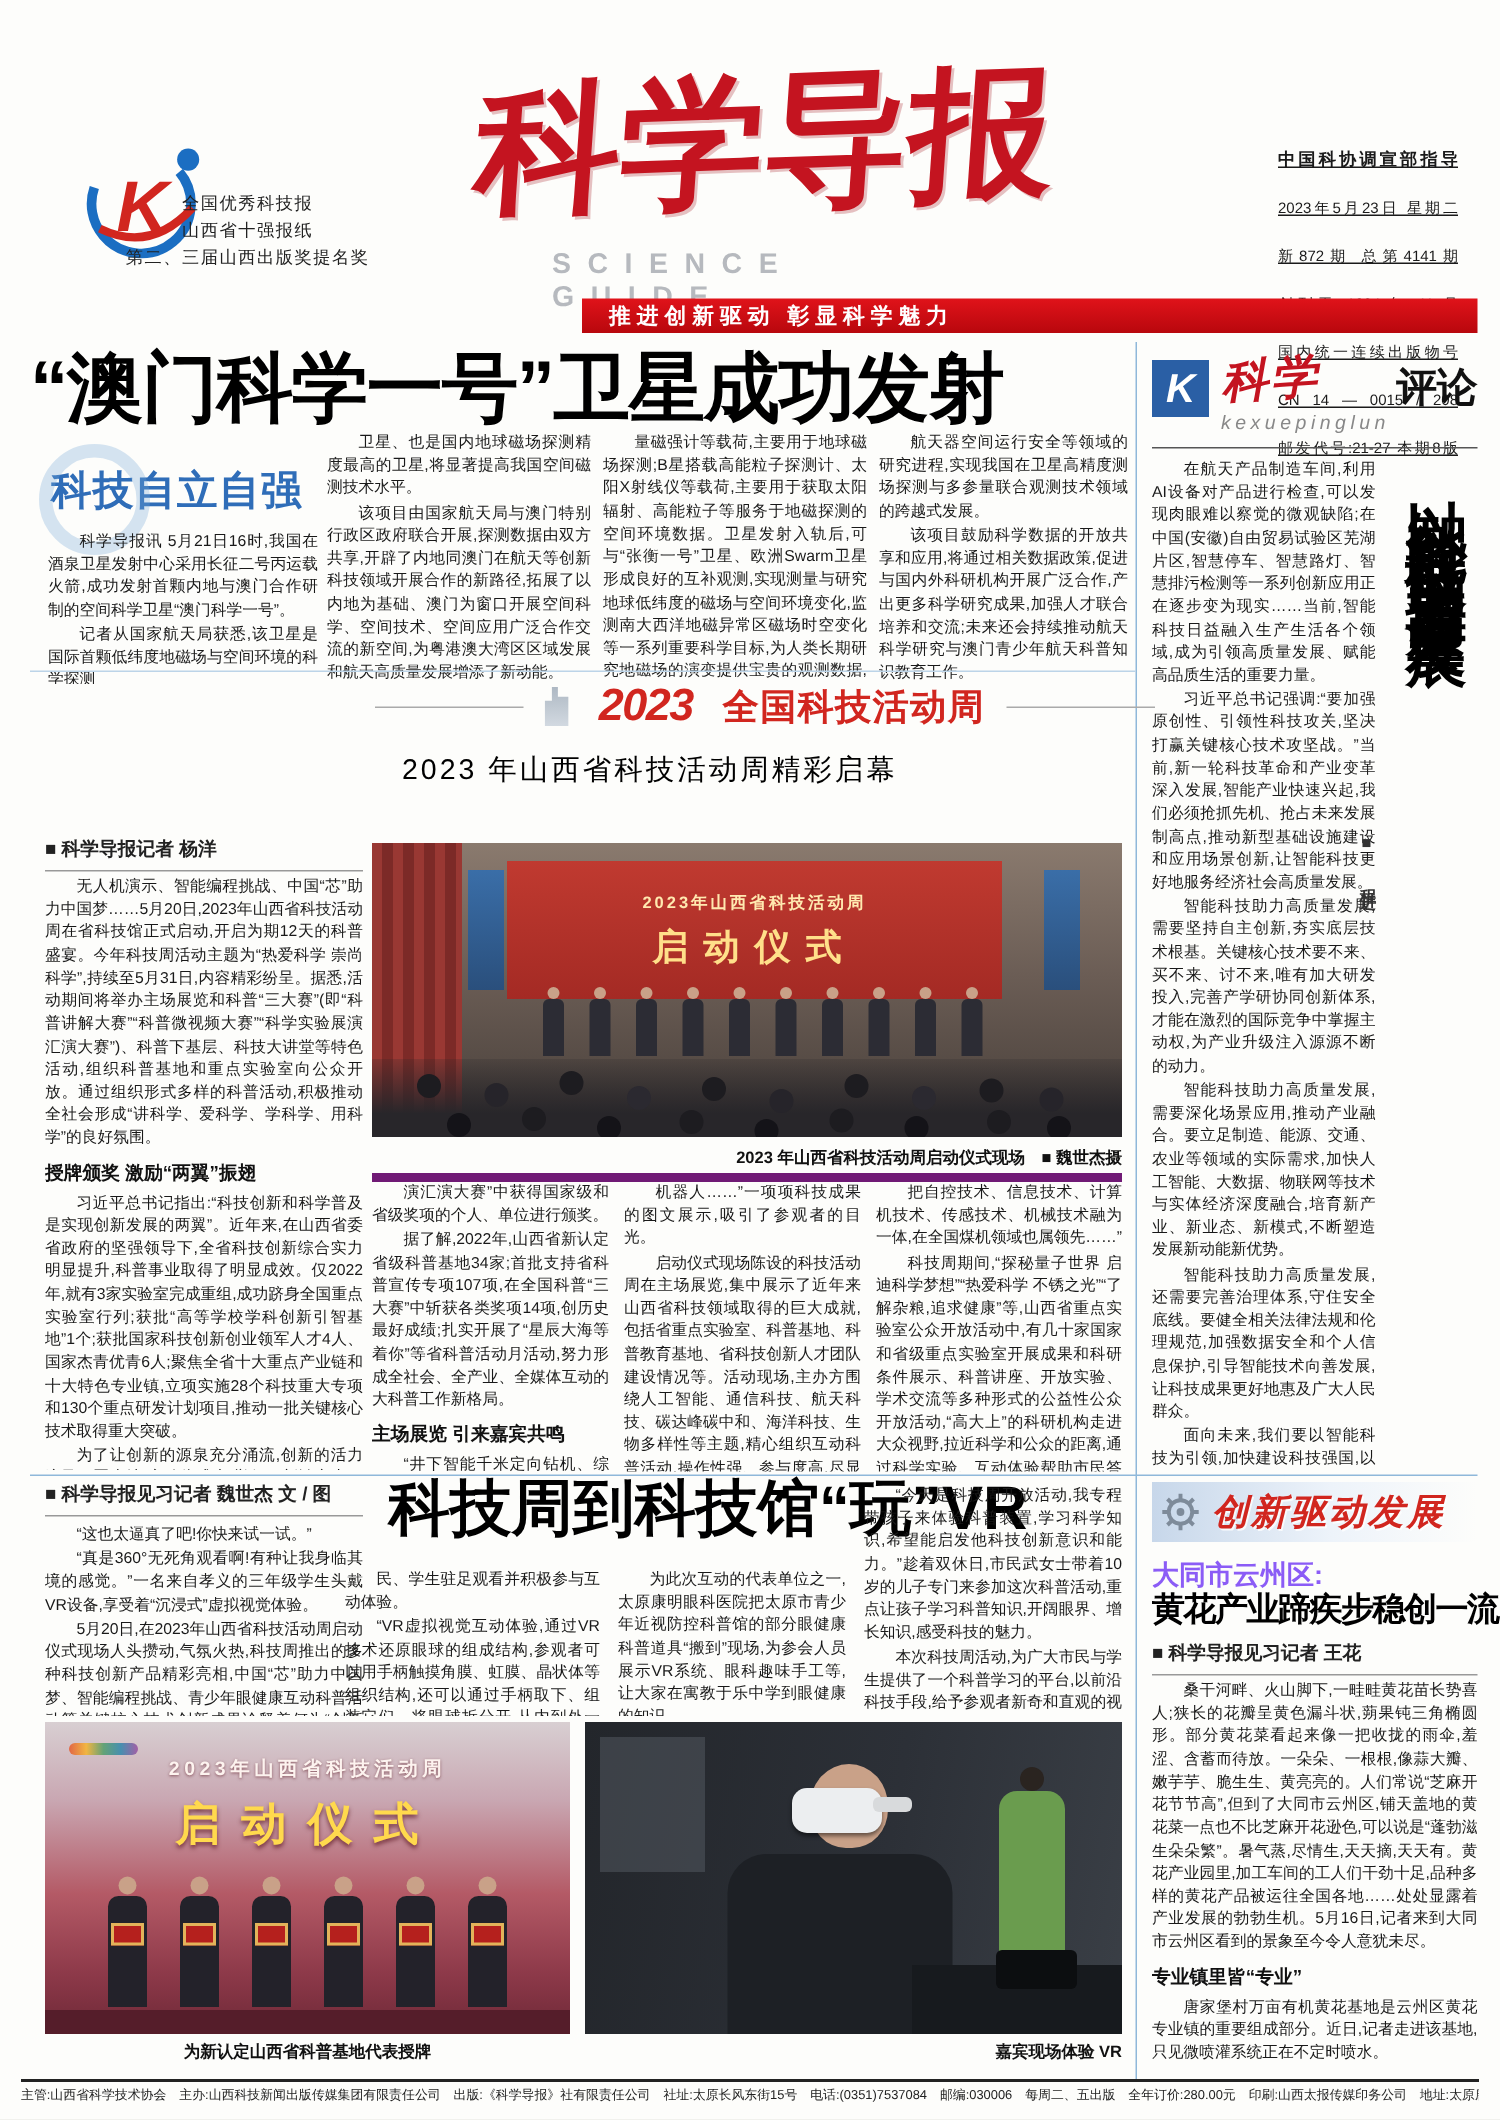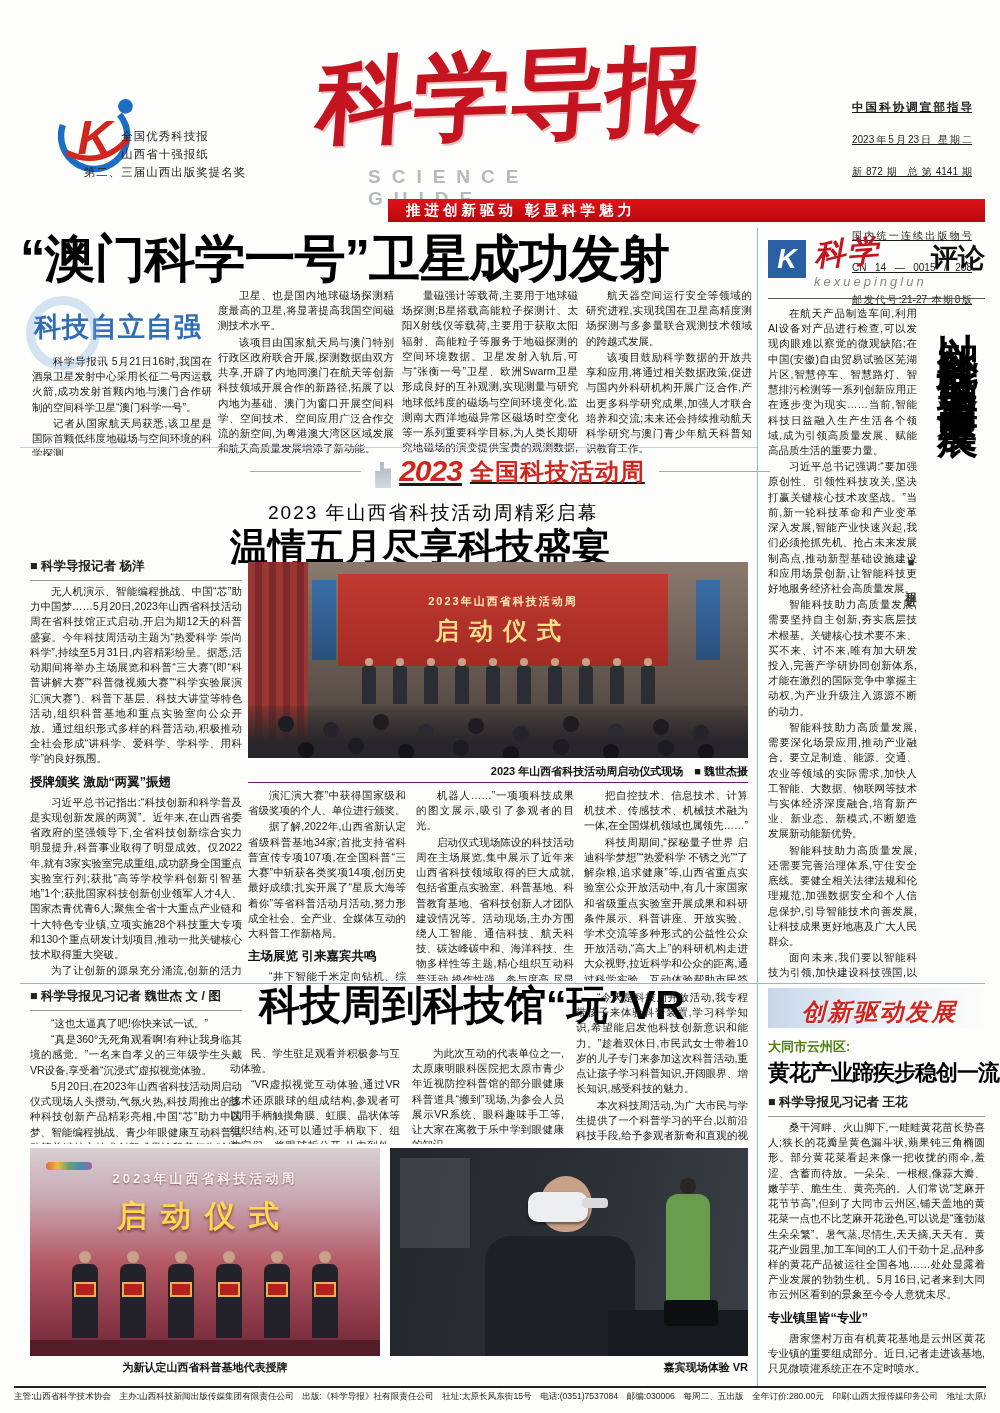--- a/index.html
+++ b/index.html
@@ -48,21 +48,21 @@
   .cmt-pinglun{position:absolute;left:128px;top:2px;font-size:27px;font-weight:900;color:#111;margin-left:35px;}
   .cmt-pinyin{position:absolute;left:46px;top:36px;font-size:13px;font-style:italic;color:#888;letter-spacing:3px;}
   .cmt-body{left:768px;top:306px;width:149px;height:674px;}
   .cmt-vtitle{left:926px;top:300px;width:56px;height:640px;writing-mode:vertical-rl;text-orientation:upright;
               font-size:41px;font-weight:900;color:#000;letter-spacing:8px;line-height:1.2;}
   .cmt-vbyline{left:903px;top:556px;writing-mode:vertical-rl;text-orientation:upright;font-size:11px;
                font-weight:700;color:#333;letter-spacing:2px;}
   
   .fest-banner{left:250px;top:444px;width:520px;height:54px;display:flex;align-items:center;}
   .fest-banner .flank{flex:1;height:1px;background:#aaa;}
-  .fest-logo{padding:0 14px;display:flex;align-items:flex-end;gap:8px;text-decoration:underline;}
+  .fest-logo{padding:0 14px;display:flex;align-items:center;gap:20px;}
   .fest-logo .buildings{width:16px;height:26px;background:linear-gradient(180deg,#9aa7b5 0%,#c7d0da 100%);
         clip-path:polygon(0 100%,0 35%,30% 35%,30% 0,55% 0,55% 25%,100% 25%,100% 100%);opacity:.8;}
   .fest-logo .y2023{font-size:30px;font-weight:900;font-style:italic;color:#d1261f;letter-spacing:-1px;}
   .fest-logo .t{font-size:24px;font-weight:900;color:#d1261f;letter-spacing:1px;}
   .fest-kicker{left:268px;top:500px;width:420px;font-size:19px;color:#000000;letter-spacing:2px;}
   .fest-headline{left:230px;top:522px;width:440px;font-size:38px;font-weight:900;color:#000;white-space:nowrap;}
   .caption{position:absolute;font-size:11px;font-weight:700;color:#111;}
   
   .photo{position:absolute;overflow:hidden;background:#6b5d55;}
   .ph-main{left:248px;top:562px;width:500px;height:196px;background:linear-gradient(180deg,#8a7a6e,#6b5d55 45%,#453d38);}
@@ -106,24 +106,24 @@
               box-shadow:0 2px 3px rgba(0,0,0,.5);}
   .vr-strap{position:absolute;left:192px;top:50px;width:26px;height:10px;background:#d8dadc;border-radius:4px;}
   .vr-vest{position:absolute;right:38px;top:46px;width:44px;height:130px;background:#6a9c4e;border-radius:12px 12px 0 0;}
   .vr-vest:before{content:"";position:absolute;left:14px;top:-16px;width:16px;height:16px;border-radius:50%;background:#2a2420;}
   .vr-table{position:absolute;right:0;bottom:0;width:140px;height:46px;background:#171a1e;}
   .vr-item{position:absolute;right:30px;bottom:30px;width:54px;height:26px;background:#0c0e10;border-radius:4px;}
   
   .vr-headline{left:228px;top:978px;width:520px;font-size:41px;font-weight:900;color:#000;white-space:nowrap;margin-left:31px;}
   
   .hh-banner{left:768px;top:988px;width:217px;height:40px;display:flex;align-items:center;gap:8px;
-             background:linear-gradient(90deg,#c7d7ea,#edf3fa 55%,#fdfdfb);padding-left:6px;box-sizing:border-box;flex-direction:column;}
+             background:linear-gradient(90deg,#c7d7ea,#edf3fa 55%,#fdfdfb);padding-left:6px;box-sizing:border-box;}
   .hh-banner .t{font-size:24px;font-weight:900;font-style:italic;color:#d1261f;letter-spacing:2px;
                 text-shadow:1px 1px 0 rgba(255,255,255,.8);}
-  .hh-kicker{left:768px;top:1038px;width:217px;font-size:13px;font-weight:700;color:#4d7c0f;}
+  .hh-kicker{left:768px;top:1038px;width:217px;font-size:18px;font-weight:700;color:#8b5cf6;}
   .hh-headline{left:768px;top:1058px;width:217px;font-size:22px;font-weight:900;color:#000;white-space:nowrap;letter-spacing:-1px;}
   .hh-body{left:768px;top:1120px;width:217px;height:262px;}
   
   .foot-rule{left:14px;top:1386px;width:972px;height:2px;background:#222;}
   .footer{left:14px;top:1391px;width:972px;font-size:8.6px;color:#222;white-space:nowrap;overflow:hidden;}
   .gear{width:26px;height:26px;}
 </style>
 </head>
 <body>
 
@@ -200,21 +200,20 @@
   <div class="abs fest-banner">
     <div class="flank"></div>
     <div class="fest-logo">
       <div class="buildings"></div>
       <span class="y2023">2023</span>
       <span class="t">全国科技活动周</span>
     </div>
     <div class="flank"></div>
   </div>
   <div class="abs fest-kicker">2023 年山西省科技活动周精彩启幕</div>
-  <div class="abs fest-headline">温情五月尽享科技盛宴</div>
   <div class="byline" style="left:30px;top:558px;width:212px;">■ 科学导报记者 杨洋</div>
 
   <div class="col" style="left:30px;top:584px;width:212px;height:396px;">
     <div>
         <p class="p">无人机演示、智能编程挑战、中国“芯”助力中国梦……5月20日,2023年山西省科技活动周在省科技馆正式启动,开启为期12天的科普盛宴。今年科技周活动主题为“热爱科学 崇尚科学”,持续至5月31日,内容精彩纷呈。据悉,活动期间将举办主场展览和科普“三大赛”(即“科普讲解大赛”“科普微视频大赛”“科学实验展演汇演大赛”)、科普下基层、科技大讲堂等特色活动,组织科普基地和重点实验室向公众开放。通过组织形式多样的科普活动,积极推动全社会形成“讲科学、爱科学、学科学、用科学”的良好氛围。</p>
       </div>
     <div class="subhead">授牌颁奖 激励“两翼”振翅</div>
     <div>
         <p class="p">习近平总书记指出:“科技创新和科学普及是实现创新发展的两翼”。近年来,在山西省委省政府的坚强领导下,全省科技创新综合实力明显提升,科普事业取得了明显成效。仅2022年,就有3家实验室完成重组,成功跻身全国重点实验室行列;获批“高等学校学科创新引智基地”1个;获批国家科技创新创业领军人才4人、国家杰青优青6人;聚焦全省十大重点产业链和十大特色专业镇,立项实施28个科技重大专项和130个重点研发计划项目,推动一批关键核心技术取得重大突破。</p>
         <p class="p">为了让创新的源泉充分涌流,创新的活力遍及三晋大地,启动仪式上,举行了新认定山西省科普基地授牌仪式,并为在“科普讲解大赛”“科普微视频大赛”“科学实验展</p>
@@ -236,21 +235,21 @@
         <div class="person"></div>
       <div class="person"></div>
         <div class="person"></div>
         <div class="person"></div>
         <div class="person"></div>
       <div class="person"></div>
         <div class="person"></div>
     </div>
     <div class="heads"></div>
   </div>
-  <div class="caption" style="left:248px;top:764px;width:500px;text-align:right;border-bottom:1px solid #701a75;padding-bottom:3px;">2023 年山西省科技活动周启动仪式现场　■ 魏世杰摄</div>
+  <div class="caption" style="left:248px;top:764px;width:500px;text-align:right;border-bottom:6px solid #701a75;padding-bottom:3px;">2023 年山西省科技活动周启动仪式现场　■ 魏世杰摄</div>
 
   <div class="col" style="left:248px;top:788px;width:158px;height:193px;">
     <div>
         <p class="p">演汇演大赛”中获得国家级和省级奖项的个人、单位进行颁奖。</p>
         <p class="p">据了解,2022年,山西省新认定省级科普基地34家;首批支持省科普宣传专项107项,在全国科普“三大赛”中斩获各类奖项14项,创历史最好成绩;扎实开展了“星辰大海等着你”等省科普活动月活动,努力形成全社会、全产业、全媒体互动的大科普工作新格局。</p>
       </div>
     <div class="subhead">主场展览 引来嘉宾共鸣</div>
     <div>
         <p class="p">“井下智能千米定向钻机、综合能量管理系统IEMS、福莱瑞达3.0智能四向穿梭</p>
       </div>

